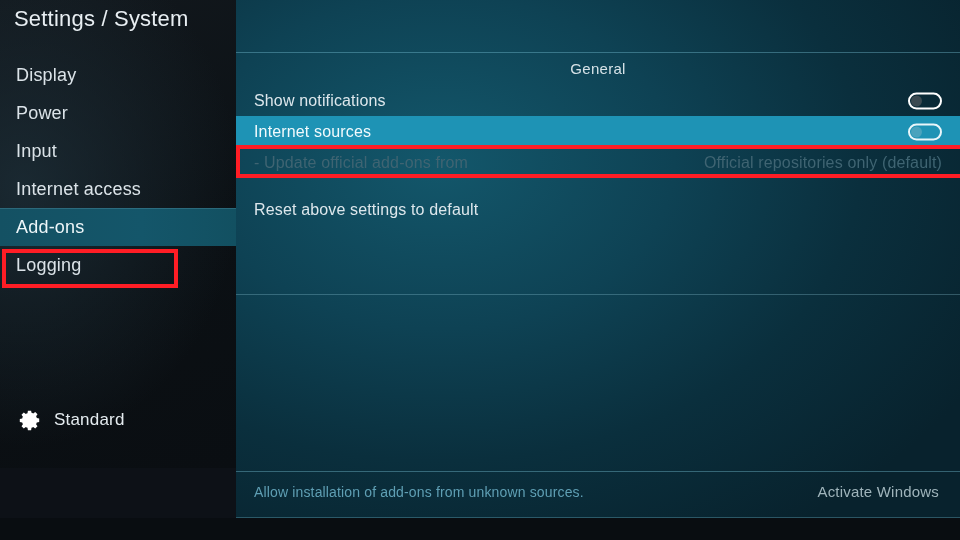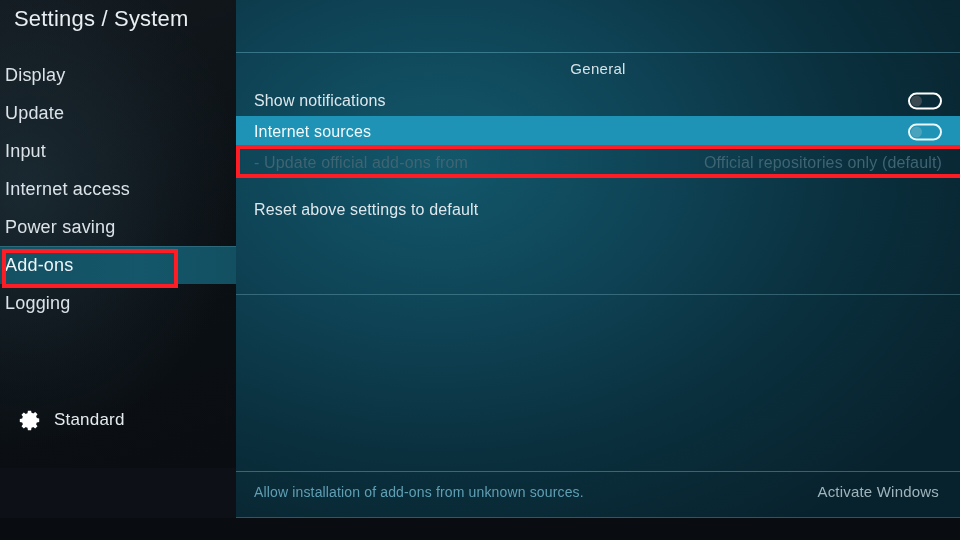--- a/index.html
+++ b/index.html
@@ -42,21 +42,21 @@
   #sidebar-nav {
     position: absolute;
     left: 0;
     top: 56px;
     width: 236px;
   }
   .nav-item {
     position: relative;
     height: 38px;
     line-height: 38px;
-    padding-left: 5px;
+    padding-left: 16px;
     font-size: 18px;
     color: #dbe3e8;
     letter-spacing: 0.2px;
     white-space: nowrap;
     box-sizing: border-box;
   }
   .nav-item.selected {
     background: linear-gradient(90deg, #145163 0%, #14566a 60%, #125061 100%);
     color: #eef6f9;
   }
@@ -303,30 +303,27 @@
 
   <div id="sidebar">
 
     <div id="sidebar-title">Settings / System</div>
 
     <div id="sidebar-nav">
       <div class="nav-item">
         <span>Display</span>
       </div>
       <div class="nav-item">
-        <span>Update</span>
+        <span>Power</span>
       </div>
       <div class="nav-item">
         <span>Input</span>
       </div>
       <div class="nav-item">
         <span>Internet access</span>
-      </div>
-      <div class="nav-item">
-        <span>Power saving</span>
       </div>
       <div class="nav-item selected">
         <span>Add-ons</span>
       </div>
       <div class="nav-item">
         <span>Logging</span>
       </div>
     </div>
 
     <div id="addons-annotation"></div>

